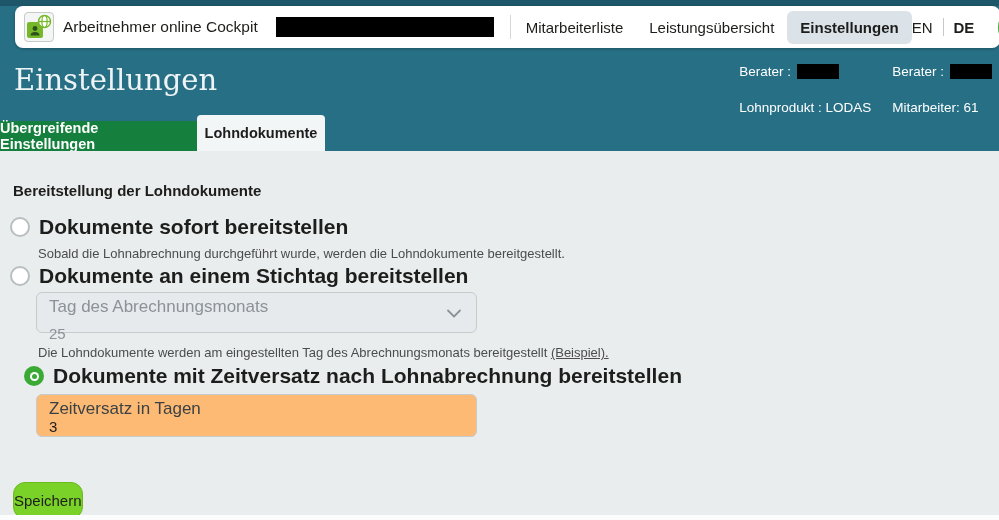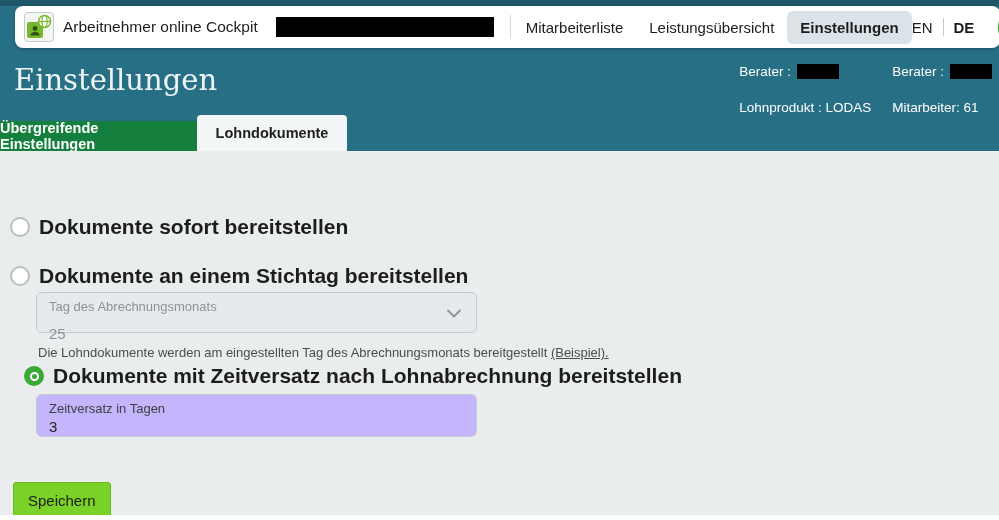--- a/index.html
+++ b/index.html
@@ -29,47 +29,47 @@
                 font-size:29px; font-weight:400; color:#eef4f5; }
   .meta { position:absolute; top:64px; right:7px; display:grid; grid-template-columns:auto auto;
           column-gap:28px; row-gap:5px; font-size:13.5px; color:#ffffff;gap:21px; }
   .meta-cell { display:flex; align-items:center; gap:6px; white-space:nowrap; }
   .redact-sm { width:42px; height:15px; background:#000; }
 
   
   .tab-inactive { position:absolute; left:0; top:121px; width:197px; height:30px; background:#15803d;
                   color:#fff; font-size:14.5px; font-weight:600; display:flex; align-items:center;
                   justify-content:center; cursor:pointer; }
-  .tab-active { position:absolute; left:197px; top:115px; width:150px; height:36px; background:#f3f6f7;
+  .tab-active { position:absolute; left:197px; top:115px; width:128px; height:36px; background:#f3f6f7;
                 color:#1d1d1b; font-size:14.5px; font-weight:600; border-radius:4px 4px 0 0;
                 display:flex; align-items:center; justify-content:center; cursor:pointer; }
 
   
   .content { position:absolute; left:0; top:151px; width:999px; height:369px; background:#e9edee; }
   .section-title { position:absolute; left:13px; top:31px; font-size:15px; font-weight:700; color:#1d1d1b; }
   .opt { position:absolute; display:flex; align-items:center; gap:9px; }
   .opt-label { font-size:21px; font-weight:700; color:#1d1d1b; line-height:20px; cursor:pointer; }
   .radio { width:20px; height:20px; border-radius:50%; background:#fff; border:2px solid #b9bec1; flex:none; cursor:pointer; }
   .radio.checked { background:#3aaa35; border:none; display:flex; align-items:center; justify-content:center; }
   .radio.checked .ring { width:9px; height:9px; border-radius:50%; background:#fff; display:flex; align-items:center; justify-content:center; }
   .radio.checked .dot { width:5px; height:5px; border-radius:50%; background:#3aaa35; }
   .helper { position:absolute; left:38px; font-size:13px; color:#4c4c4c; }
   .helper a { color:#4c4c4c; text-decoration:underline; cursor:pointer; }
   .field { position:absolute; left:36px; width:441px; border-radius:6px; padding:6px 12px; }
   .field.select { background:#e6eaec; border:1px solid #c6cbce; height:41px; }
   .field.select .f-label, .field.select .f-value { color:#8b9298; }
-  .field.text { background:#c4b5fd; border:1px solid #c6cbce; height:43px; }
-  .f-label { font-size:13px; color:#3c4144; line-height:15px; }
+  .field.text { background:#fdba74; border:1px solid #c6cbce; height:43px; }
+  .f-label { font-size:17px; color:#3c4144; line-height:15px; }
   .f-value { font-size:15px; color:#1d1d1b; line-height:18px; margin-top:11px; }
   .field.text input { border:none; outline:none; font-family:"Liberation Sans",sans-serif; font-size:15px;
                       color:#1d1d1b; background:transparent; width:380px; padding:0; margin-top:2px; }
   .chev-abs { position:absolute; right:14px; top:15px; }
   .save-btn { position:absolute; left:13px; top:331px; background:#7ad228; border:1px solid #69bb1e;
-              border-radius:3px; font-family:"Liberation Sans",sans-serif; font-size:15px; color:#1d1d1b;
-              padding:5px 14px; height:37px; cursor:pointer; }
+              border-radius:12px; font-family:"Liberation Sans",sans-serif; font-size:15px; color:#1d1d1b;
+              padding:5px 0; height:37px; cursor:pointer; }
   .bottom-strip { position:absolute; left:0; bottom:0; width:999px; height:5px; background:#fbfcfc; }
 </style>
 </head>
 <body>
 
 <div class="screen">
   <div class="top-strip"></div>
 
   <div class="header-card">
     <div class="logo">
@@ -114,25 +114,27 @@
     </div>
     <div class="meta-cell">
       <span>Mitarbeiter: 61</span>
     </div>
   </div>
 
   <div class="tab-inactive">Übergreifende Einstellungen</div>
   <div class="tab-active">Lohndokumente</div>
 
   <div class="content">
+    <div class="section-title">Bereitstellung der Lohndokumente</div>
 
     <div class="opt" style="left:10px; top:66px;">
       <div class="radio"></div>
       <div class="opt-label">Dokumente sofort bereitstellen</div>
     </div>
+    <div class="helper" style="top:95px;">Sobald die Lohnabrechnung durchgeführt wurde, werden die Lohndokumente bereitgestellt.</div>
 
     <div class="opt" style="left:10px; top:115px;">
       <div class="radio"></div>
       <div class="opt-label">Dokumente an einem Stichtag bereitstellen</div>
     </div>
 
     <div class="field select" style="top:141px;">
       <div class="f-label">Tag des Abrechnungsmonats</div>
       <div class="f-value">25</div>
       <svg class="chev-abs" width="16" height="11" viewBox="0 0 16 11">

